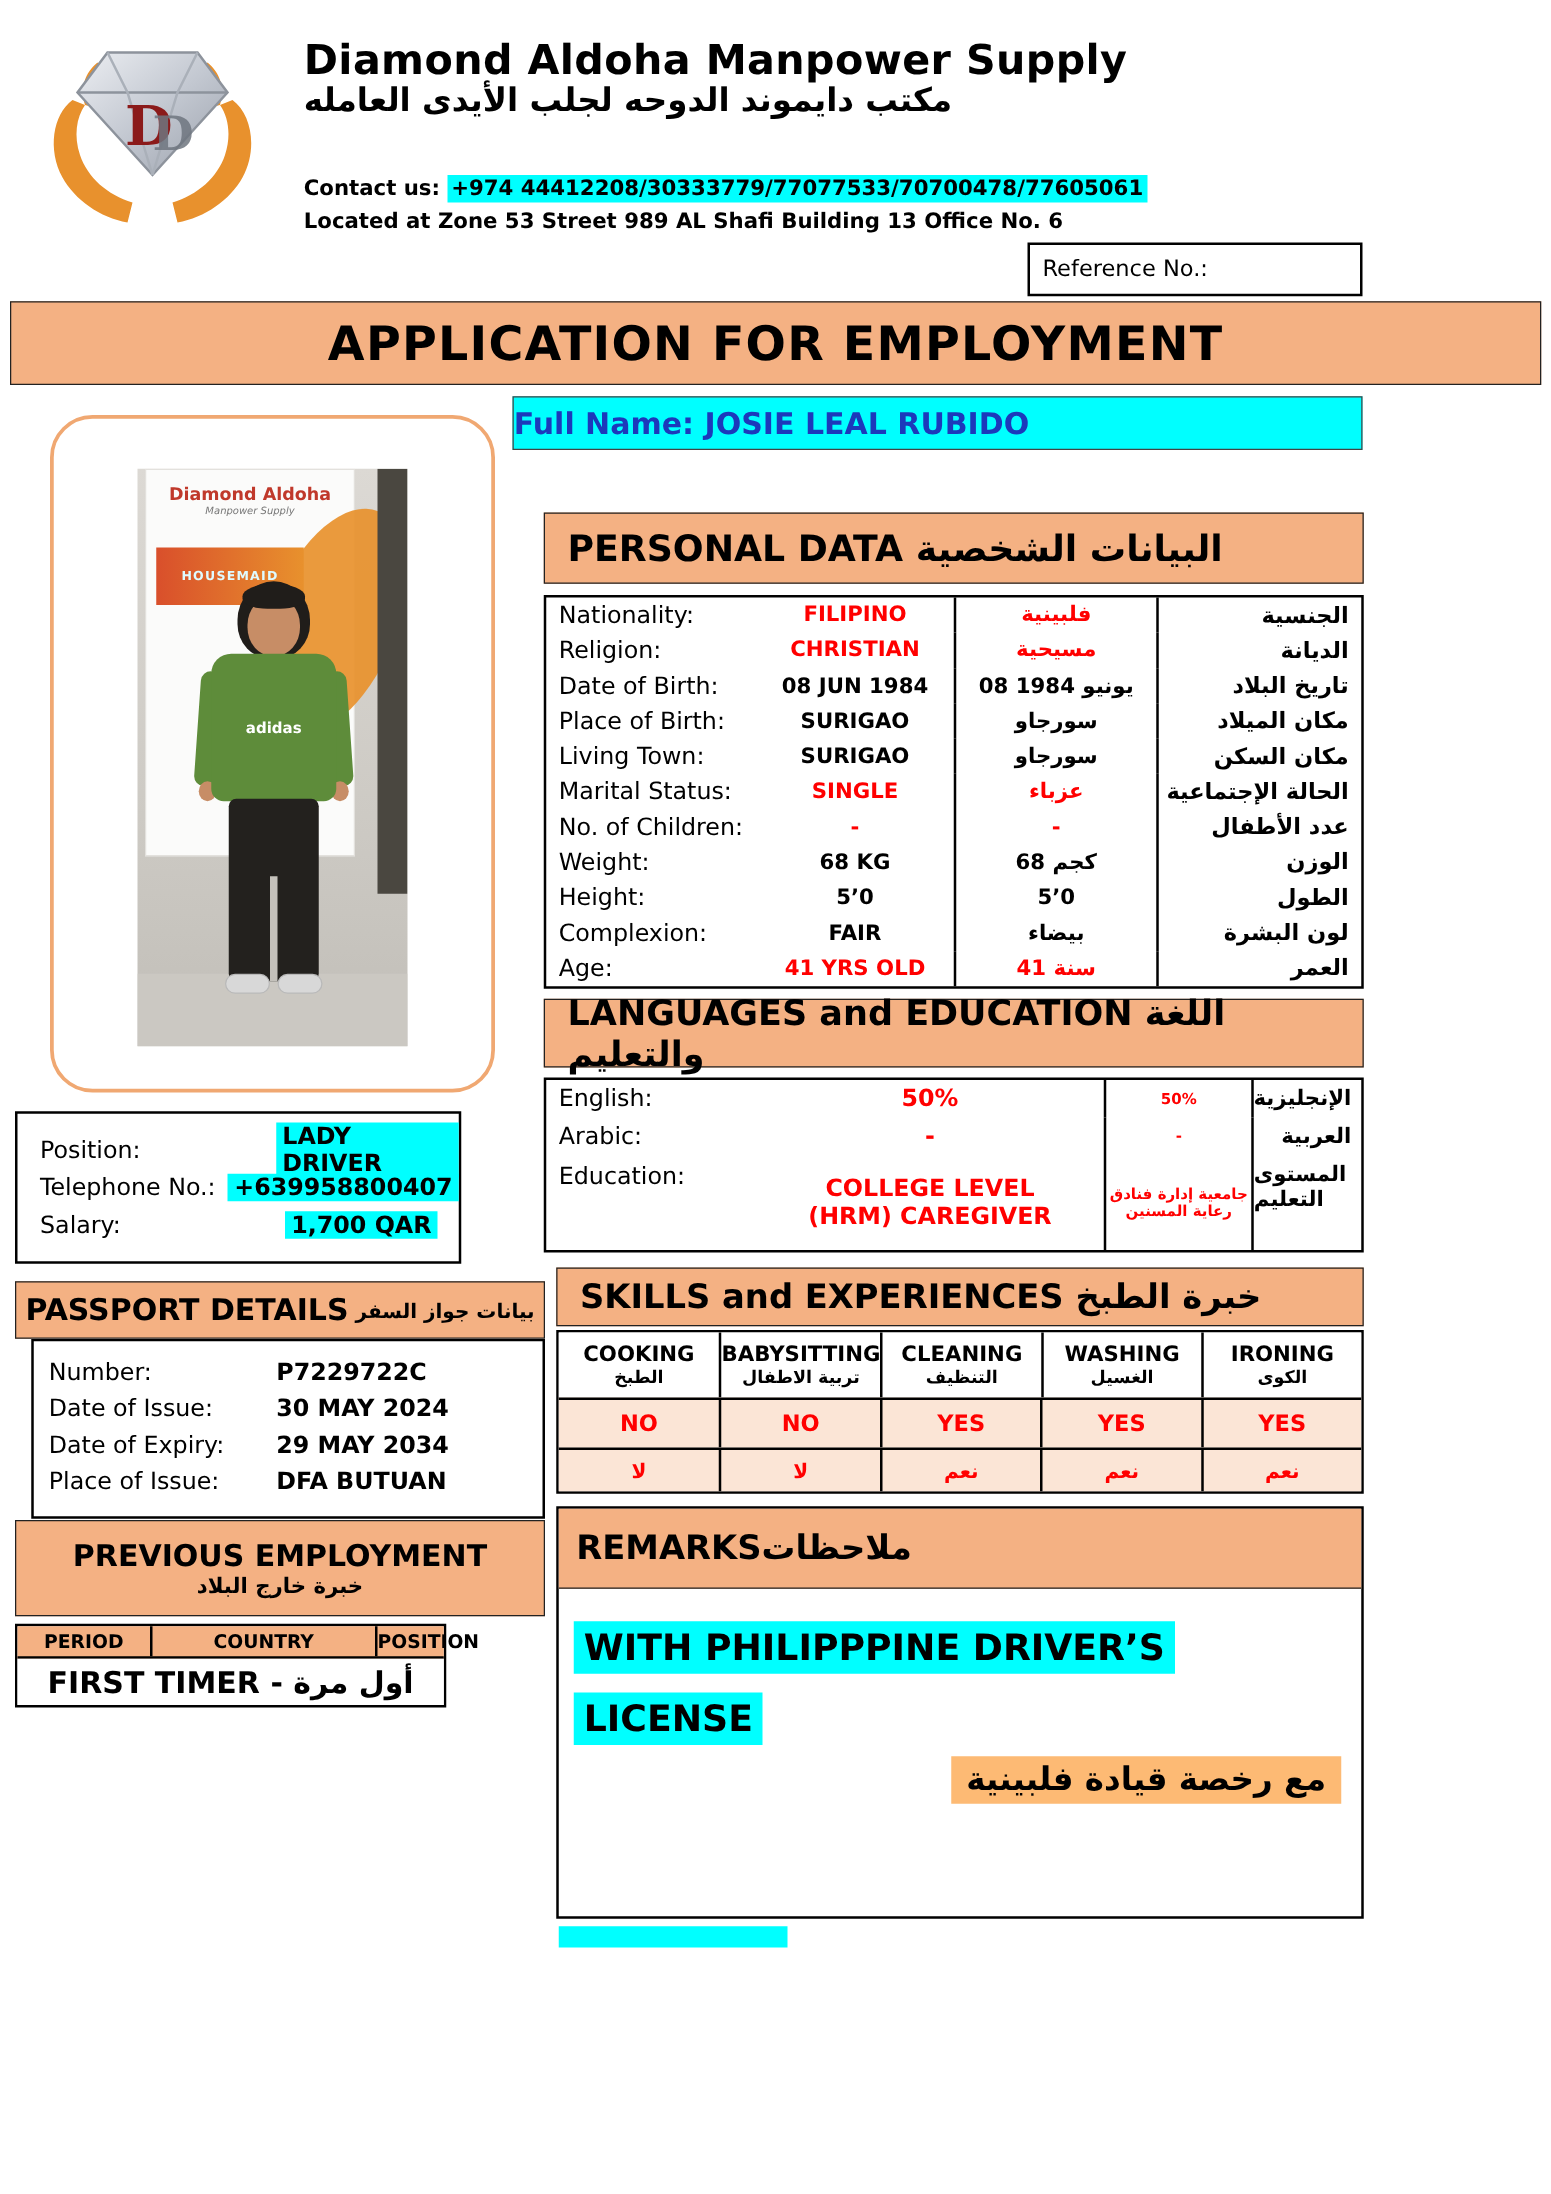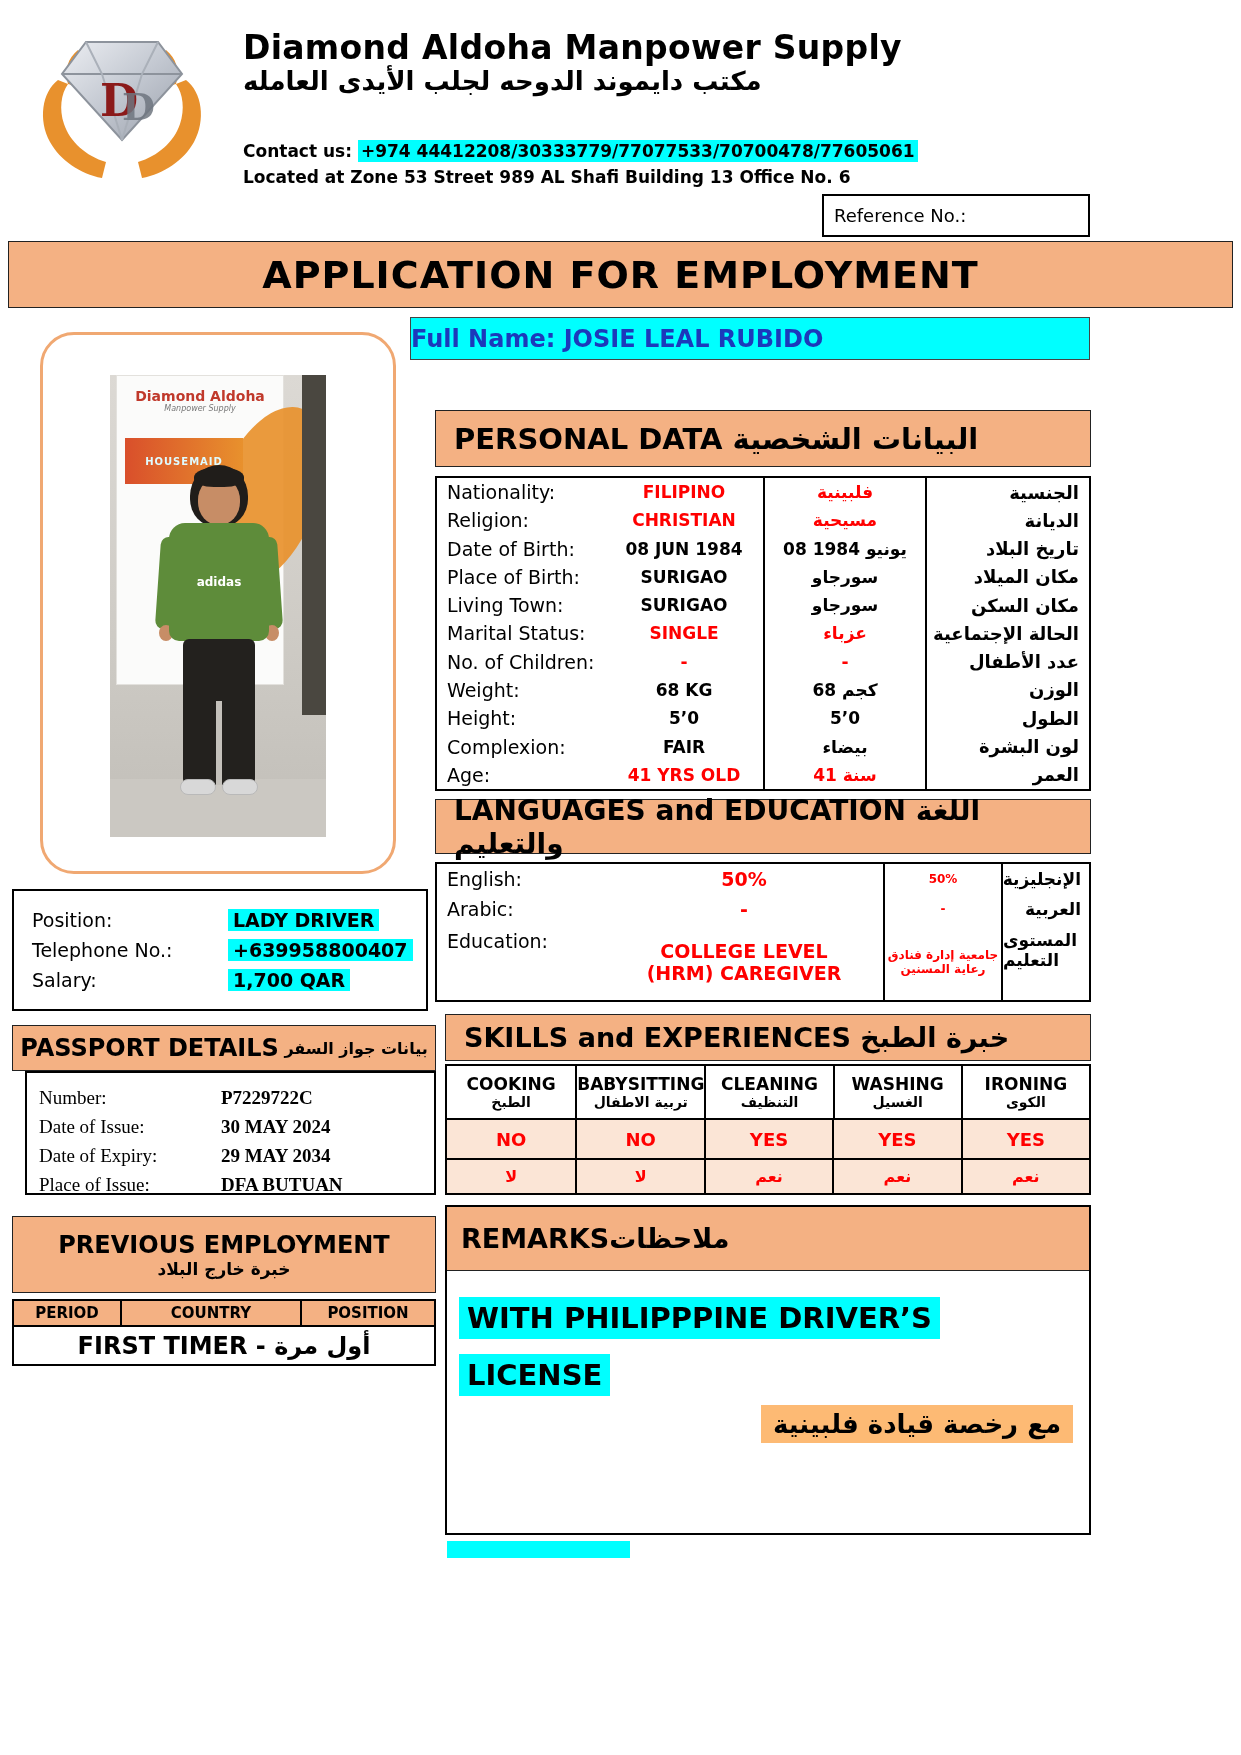--- a/index.html
+++ b/index.html
@@ -282,41 +282,41 @@
       <div class="lc lla">العربية</div>
     </div>
     <div class="lrow big">
       <div class="lc llab" style="align-items:flex-start;padding-top:6px;">Education:</div>
       <div class="lc lv red" style="padding:0 26px;">COLLEGE LEVEL (HRM) CAREGIVER</div>
       <div class="lc lva red">جامعية إدارة فنادق رعاية المسنين</div>
       <div class="lc lla" style="align-items:flex-start;padding-top:6px;">المستوى التعليم</div>
     </div>
   </div>
 
-  <div class="abs posbox" style="left:12px;top:889px;width:416px;height:122px;">
+  <div class="abs posbox" style="left:12px;top:889px;width:357px;height:122px;">
     <div class="posrow">
       <span class="lab">Position:</span>
       <span class="val">LADY DRIVER</span>
     </div>
     <div class="posrow">
       <span class="lab">Telephone No.:</span>
       <span class="val">+639958800407</span>
     </div>
     <div class="posrow">
       <span class="lab">Salary:</span>
       <span class="val">1,700 QAR</span>
     </div>
   </div>
 
   <div class="abs band center" style="left:12px;top:1025px;width:424px;height:46px;">
     <span style="font-size:24px;">PASSPORT DETAILS</span>&nbsp;
     <span style="font-size:16px;">بيانات جواز السفر</span>
   </div>
 
-  <div class="abs passbox" style="left:25px;top:1071px;width:411px;height:124px;font-family:Liberation Serif, serif;">
+  <div class="abs passbox" style="left:25px;top:1071px;width:411px;height:144px;">
     <div class="passrow">
       <span class="lab">Number:</span>
       <span class="val">P7229722C</span>
     </div>
     <div class="passrow">
       <span class="lab">Date of Issue:</span>
       <span class="val">30 MAY 2024</span>
     </div>
     <div class="passrow">
       <span class="lab">Date of Expiry:</span>
@@ -369,21 +369,21 @@
       <div class="cell red">نعم</div>
       <div class="cell red">نعم</div>
     </div>
   </div>
 
   <div class="abs band col center" style="left:12px;top:1216px;width:424px;height:77px;">
     <div style="font-size:24px;">PREVIOUS EMPLOYMENT</div>
     <div style="font-size:17px;">خبرة خارج البلاد</div>
   </div>
 
-  <div class="abs prevtable" style="left:12px;top:1299px;width:424px;height:67px;">
+  <div class="abs prevtable" style="left:12px;top:1299px;width:345px;height:67px;">
     <div class="prevhead">
       <div class="cell">PERIOD</div>
       <div class="cell">COUNTRY</div>
       <div class="cell">POSITION</div>
     </div>
     <div class="preventry">FIRST TIMER - أول مرة</div>
   </div>
 
   <div class="abs rembox" style="left:445px;top:1205px;width:646px;height:330px;">
     <div class="remband">

